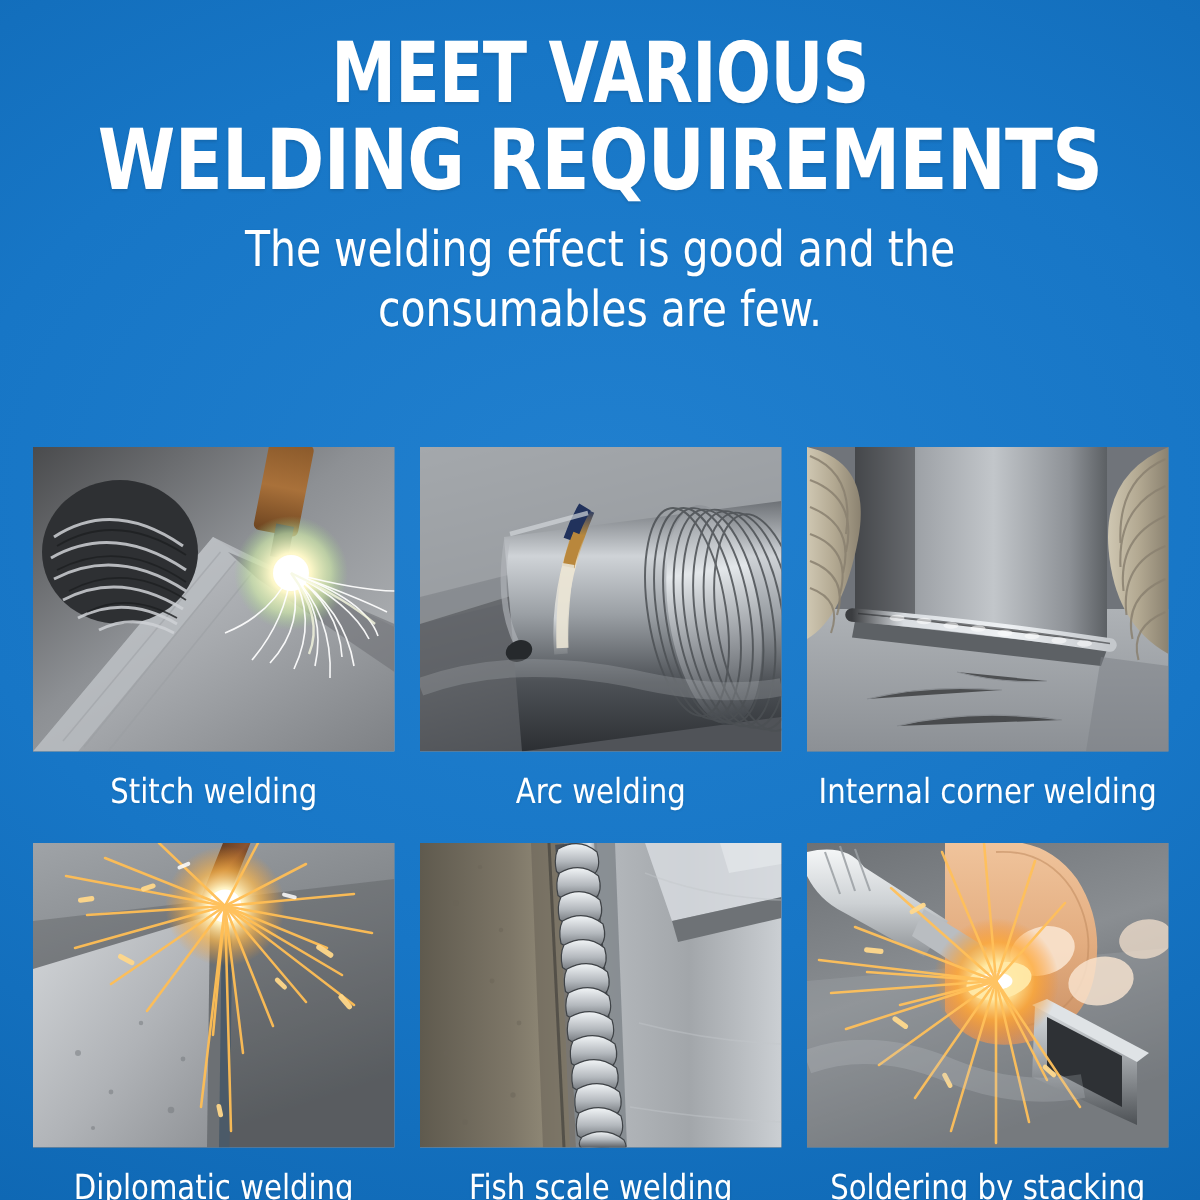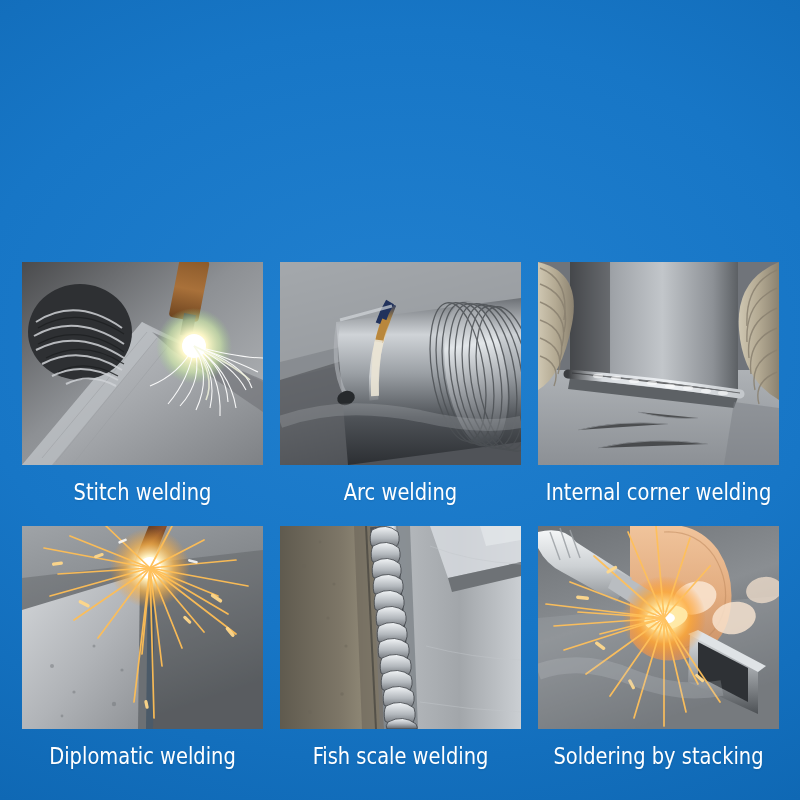--- a/index.html
+++ b/index.html
@@ -71,21 +71,21 @@
   }
   .grid-row-2 {
     position: absolute;
     left: 22px;
     top: 526px;
     width: 721px;
     display: grid;
     grid-template-columns: 241px 241px 241px;
     column-gap: 17px;
   }
-  .cell { width: 241px; }
+  .cell { width: 241px; margin-top: 36px; }
   .photo {
     width: 241px;
     height: 203px;
     overflow: hidden;
     position: relative;
     background: #8e9196;
   }
   .photo svg { display: block; width: 241px; height: 203px; }
   .caption {
     color: #ffffff;
@@ -97,20 +97,28 @@
     transform: scaleX(0.94);
     white-space: nowrap;
     text-shadow: 0 1px 2px rgba(0,0,0,0.10);
   }
 </style>
 </head>
 <body>
 
 <div id="poster">
 
+  <div class="heading">
+    <div class="headline headline-1">MEET VARIOUS</div>
+    <div class="headline headline-2">WELDING REQUIREMENTS</div>
+    <div class="subhead">
+      <span class="sub-line">The welding effect is good and the</span>
+      <span class="sub-line">consumables are few.</span>
+    </div>
+  </div>
 
   <div class="grid">
 
     <div class="cell">
       <div class="photo">
         <svg viewBox="0 0 241 203" preserveAspectRatio="none" aria-hidden="true">
           <defs>
             <linearGradient id="g1bg" x1="0" y1="0" x2="1" y2="1">
               <stop offset="0" stop-color="#4a4b4d"></stop>
                 <stop offset="0.45" stop-color="#8d9094"></stop>

